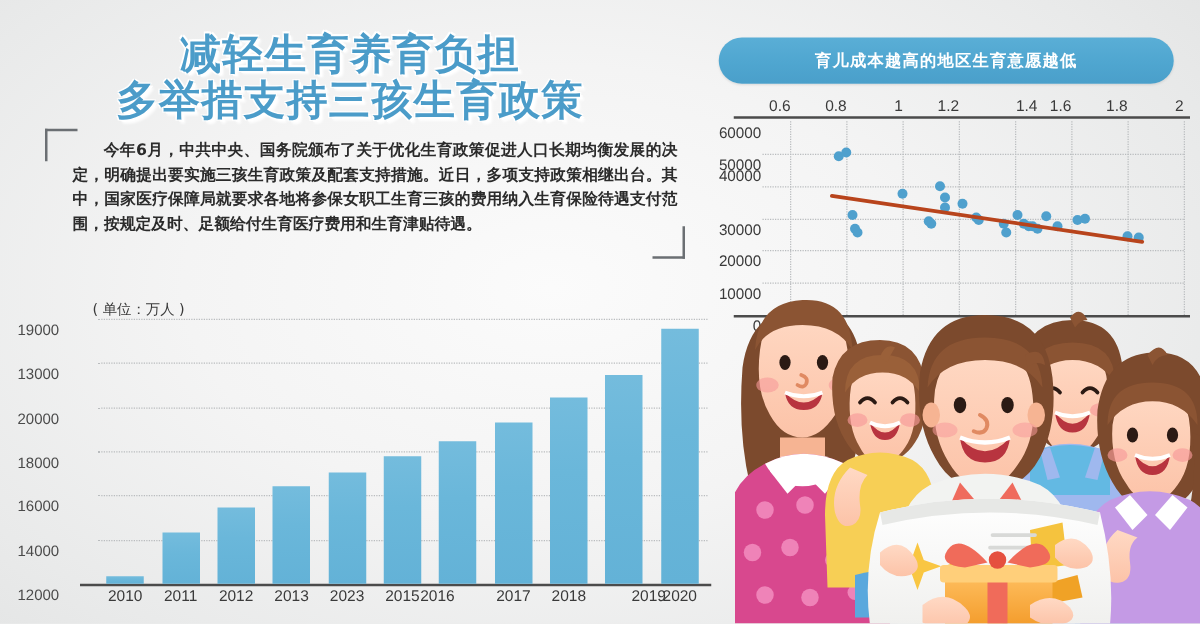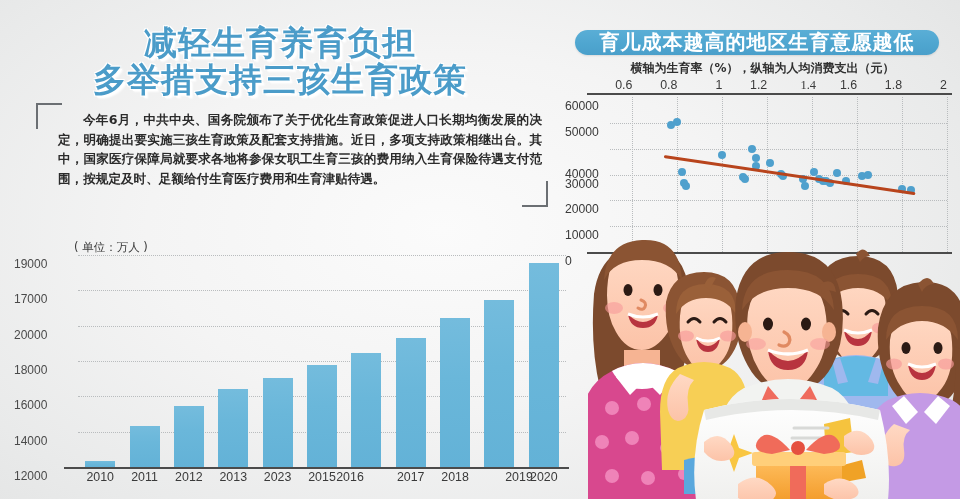--- a/index.html
+++ b/index.html
@@ -54,21 +54,21 @@
   
   .pill{
     position:absolute;border-radius:999px;
     background:linear-gradient(180deg,#5aaed6 0%,#4fa6d0 55%,#4a9fca 100%);
     color:#fff;font-weight:bold;text-align:center;
     box-shadow:0 1px 2px rgba(0,0,0,.10);
     display:flex;align-items:center;justify-content:center;
     letter-spacing:1px;
   }
   #bar-banner{left:35px;top:213px;width:541px;height:25px;font-size:15px;}
-  #sc-banner{left:575px;top:30px;width:364px;height:25px;font-size:20px;}
+  #sc-banner{left:575px;top:30px;width:364px;height:37px;font-size:13px;}
 
   
   #barchart{position:absolute;left:14px;top:240px;width:566px;height:255px;}
   .bc-plot{position:absolute;left:64px;top:15px;width:488px;height:212px;}
   .bc-grid{position:absolute;left:0;right:0;height:0;border-top:1px dotted #b9bcbe;}
   .bc-axis{position:absolute;left:50px;top:227px;width:505px;height:0;border-top:2px solid #4b4b4b;}
   .bc-ylab{
     position:absolute;left:0;width:58px;text-align:left;
     font-size:12px;color:#4a4a4a;font-family:"Liberation Sans",sans-serif;
   }
@@ -92,21 +92,21 @@
   .sc-plot{position:absolute;left:45px;top:37px;width:337px;height:155px;}
   .sc-vgrid{position:absolute;top:0;bottom:0;width:0;border-left:1px dotted #b9bcbe;}
   .sc-hgrid{position:absolute;left:0;right:0;height:0;border-top:1px dotted #b9bcbe;}
   .sc-topaxis{position:absolute;left:22px;top:33px;width:365px;height:0;border-top:2px solid #4b4b4b;}
   .sc-botaxis{position:absolute;left:22px;top:192px;width:365px;height:0;border-top:2px solid #4b4b4b;}
   .sc-xlab{
     position:absolute;top:18px;width:40px;text-align:right;
     font-size:12.4px;color:#3a3a3a;font-family:"Liberation Sans",sans-serif;
   }
   .sc-ylab{
-    position:absolute;left:0;width:44px;text-align:left;
+    position:absolute;left:0;width:44px;text-align:right;
     font-size:12.2px;color:#3a3a3a;font-family:"Liberation Sans",sans-serif;
   }
   .sc-pt{
     position:absolute;width:8px;height:8px;border-radius:50%;
     background:#4fa0cd;
   }
   .sc-trend{
     position:absolute;height:3px;background:#b8441c;
     transform-origin:0 50%;border-radius:2px;
   }
@@ -141,21 +141,21 @@
         <div class="bc-grid" style="left: 64px; width: 488px; top: 85.6667px;"></div>
         <div class="bc-grid" style="left: 64px; width: 488px; top: 50.3333px;"></div>
         <div class="bc-grid" style="left: 64px; width: 488px; top: 15px;"></div>
       </div>
     <div id="bc-ylabels">
         <div class="bc-ylab" style="top: 229px;">12000</div>
         <div class="bc-ylab" style="top: 193.667px;">14000</div>
         <div class="bc-ylab" style="top: 158.333px;">16000</div>
         <div class="bc-ylab" style="top: 123px;">18000</div>
         <div class="bc-ylab" style="top: 87.6667px;">20000</div>
-        <div class="bc-ylab" style="top: 52.3333px;">17000</div>
+        <div class="bc-ylab" style="top: 52.3333px;">13000</div>
         <div class="bc-ylab" style="top: 17px;">19000</div>
       </div>
     <div class="bc-axis"></div>
     <div class="bc-plot" id="bc-bars">
         <div class="bc-bar" style="left: 7.18182px; height: 5.936px;"></div>
         <div class="bc-bar" style="left: 51.5455px; height: 40.9337px;"></div>
         <div class="bc-bar" style="left: 95.9091px; height: 60.579px;"></div>
         <div class="bc-bar" style="left: 140.273px; height: 77.592px;"></div>
         <div class="bc-bar" style="left: 184.636px; height: 89.0223px;"></div>
         <div class="bc-bar" style="left: 229px; height: 101.954px;"></div>
@@ -178,39 +178,38 @@
         <div class="bc-xlab" style="left: 483px;">2019</div>
         <div class="bc-xlab" style="left: 507.818px;">2020</div>
       </div>
   </div>
 
   <div class="pill" id="sc-banner">
     <span>育儿成本越高的地区生育意愿越低</span>
   </div>
 
   <div id="scatter">
-    <div class="sc-sub">横轴为生育率（%），纵轴为人均消费支出（元）</div>
     <div class="sc-topaxis"></div>
     <div class="sc-botaxis"></div>
     <div id="sc-xlabels">
         <div class="sc-xlab" style="left: 27.4667px;">0.6</div>
         <div class="sc-xlab" style="left: 72.4px;">0.8</div>
         <div class="sc-xlab" style="left: 117.333px;">1</div>
         <div class="sc-xlab" style="left: 162.267px; text-align: right;">1.2</div>
-        <div class="sc-xlab" style="left: 211px; font-family: Liberation Serif, serif;">1.4</div>
+        <div class="sc-xlab" style="left: 225px;">1.4</div>
         <div class="sc-xlab" style="left: 252.133px;">1.6</div>
         <div class="sc-xlab" style="left: 297.067px;">1.8</div>
         <div class="sc-xlab" style="left: 342px;">2</div>
       </div>
     <div id="sc-ylabels">
         <div class="sc-ylab" style="top: 194px;">0</div>
         <div class="sc-ylab" style="top: 168.167px;">10000</div>
         <div class="sc-ylab" style="top: 142.333px;">20000</div>
         <div class="sc-ylab" style="top: 116.5px;">30000</div>
-        <div class="sc-ylab" style="top: 107px;">40000</div>
+        <div class="sc-ylab" style="top: 74px;">40000</div>
         <div class="sc-ylab" style="top: 64.8333px;">50000</div>
         <div class="sc-ylab" style="top: 39px;">60000</div>
       </div>
     <div class="sc-plot" id="sc-plot">
         <div class="sc-vgrid" style="left: 22.4667px;"></div>
         <div class="sc-vgrid" style="left: 67.4px;"></div>
         <div class="sc-vgrid" style="left: 112.333px;"></div>
         <div class="sc-vgrid" style="left: 157.267px;"></div>
         <div class="sc-vgrid" style="left: 202.2px;"></div>
         <div class="sc-vgrid" style="left: 247.133px;"></div>

